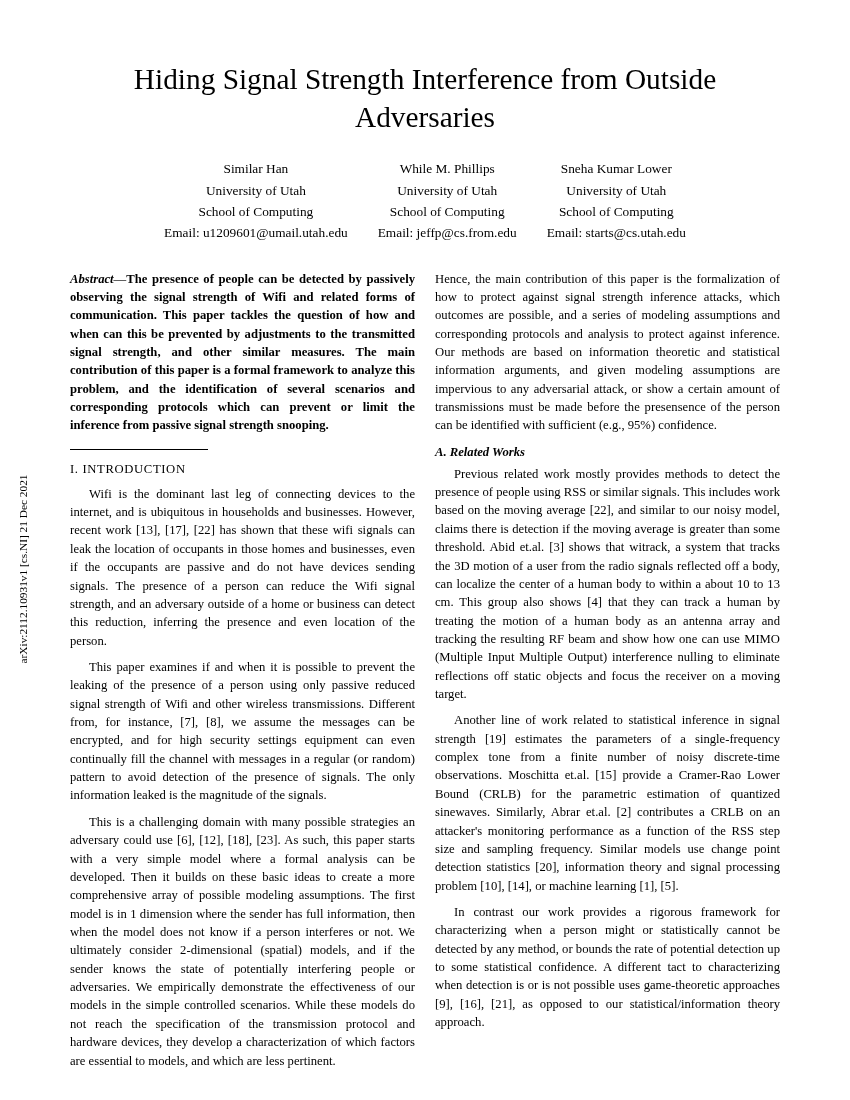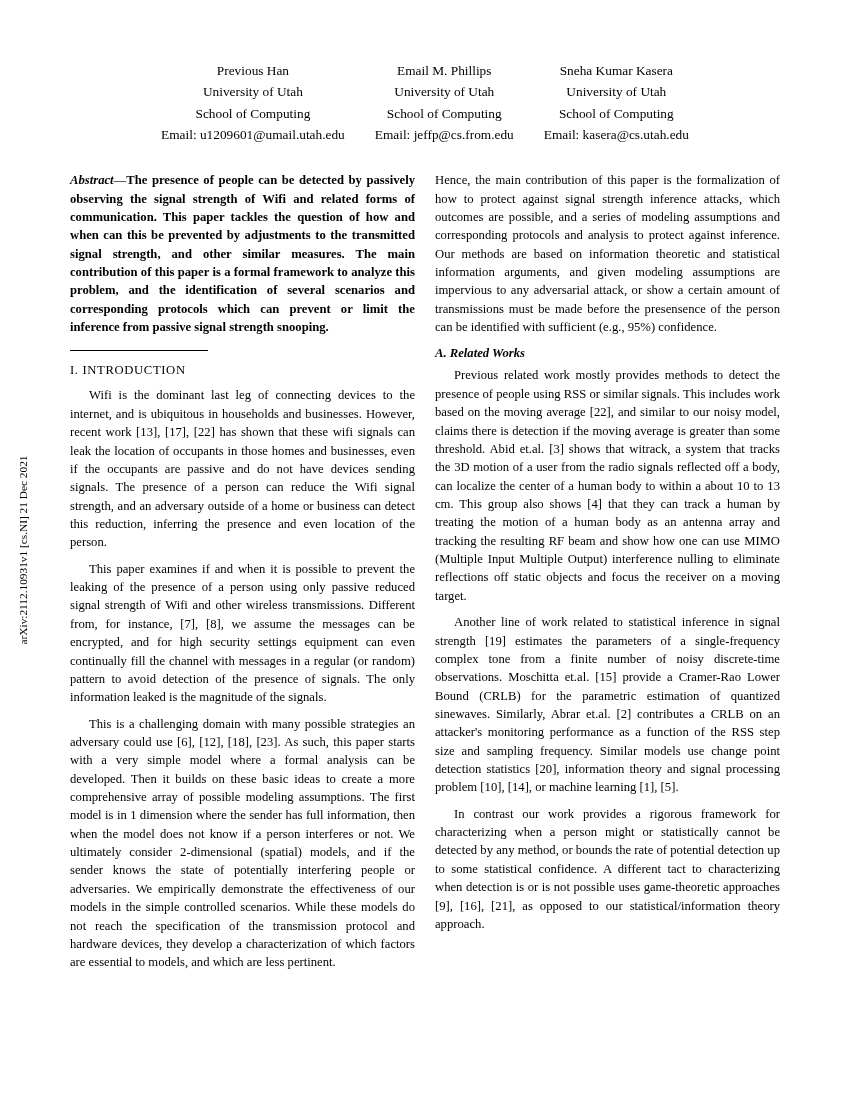--- a/index.html
+++ b/index.html
@@ -100,39 +100,42 @@
   </style>
 </head>
 <body>
 
 <div class="page">
 
   <div style="position:absolute; left:8px; top:0; bottom:0; display:flex; align-items:center; justify-content:center; width:30px;">
     <div style="transform:rotate(-90deg); white-space:nowrap; font-size:8.5pt; font-family:'Times New Roman',Times,serif; color:#000;">arXiv:2112.10931v1  [cs.NI]  21 Dec 2021</div>
   </div>
 
+  <div class="title-section">
+    <h1 class="main-title">Hiding Signal Strength Interference from Outside Adversaries</h1>
+  </div>
 
   <div class="authors-row">
     <div class="author-block">
-      <div>Previous Han</div>
+      <div>Similar Han</div>
       <div>University of Utah</div>
       <div>School of Computing</div>
       <div>Email: u1209601@umail.utah.edu</div>
     </div>
     <div class="author-block">
-      <div>Email M. Phillips</div>
+      <div>While M. Phillips</div>
       <div>University of Utah</div>
       <div>School of Computing</div>
       <div>Email: jeffp@cs.from.edu</div>
     </div>
     <div class="author-block">
-      <div>Sneha Kumar Kasera</div>
+      <div>Sneha Kumar Lower</div>
       <div>University of Utah</div>
       <div>School of Computing</div>
-      <div>Email: kasera@cs.utah.edu</div>
+      <div>Email: starts@cs.utah.edu</div>
     </div>
   </div>
 
   <div class="two-col">
 
     <div class="left-col">
 
       <div class="abstract-section">
         <p class="abstract-text">
           <span class="abstract-label">Abstract</span>—<span class="bold-start">The presence of people can be detected by passively observing the signal strength of Wifi and related forms of communication. This paper tackles the question of how and when can this be prevented by adjustments to the transmitted signal strength, and other similar measures. The main contribution of this paper is a formal framework to analyze this problem, and the identification of several scenarios and corresponding protocols which can prevent or limit the inference from passive signal strength snooping.</span>

